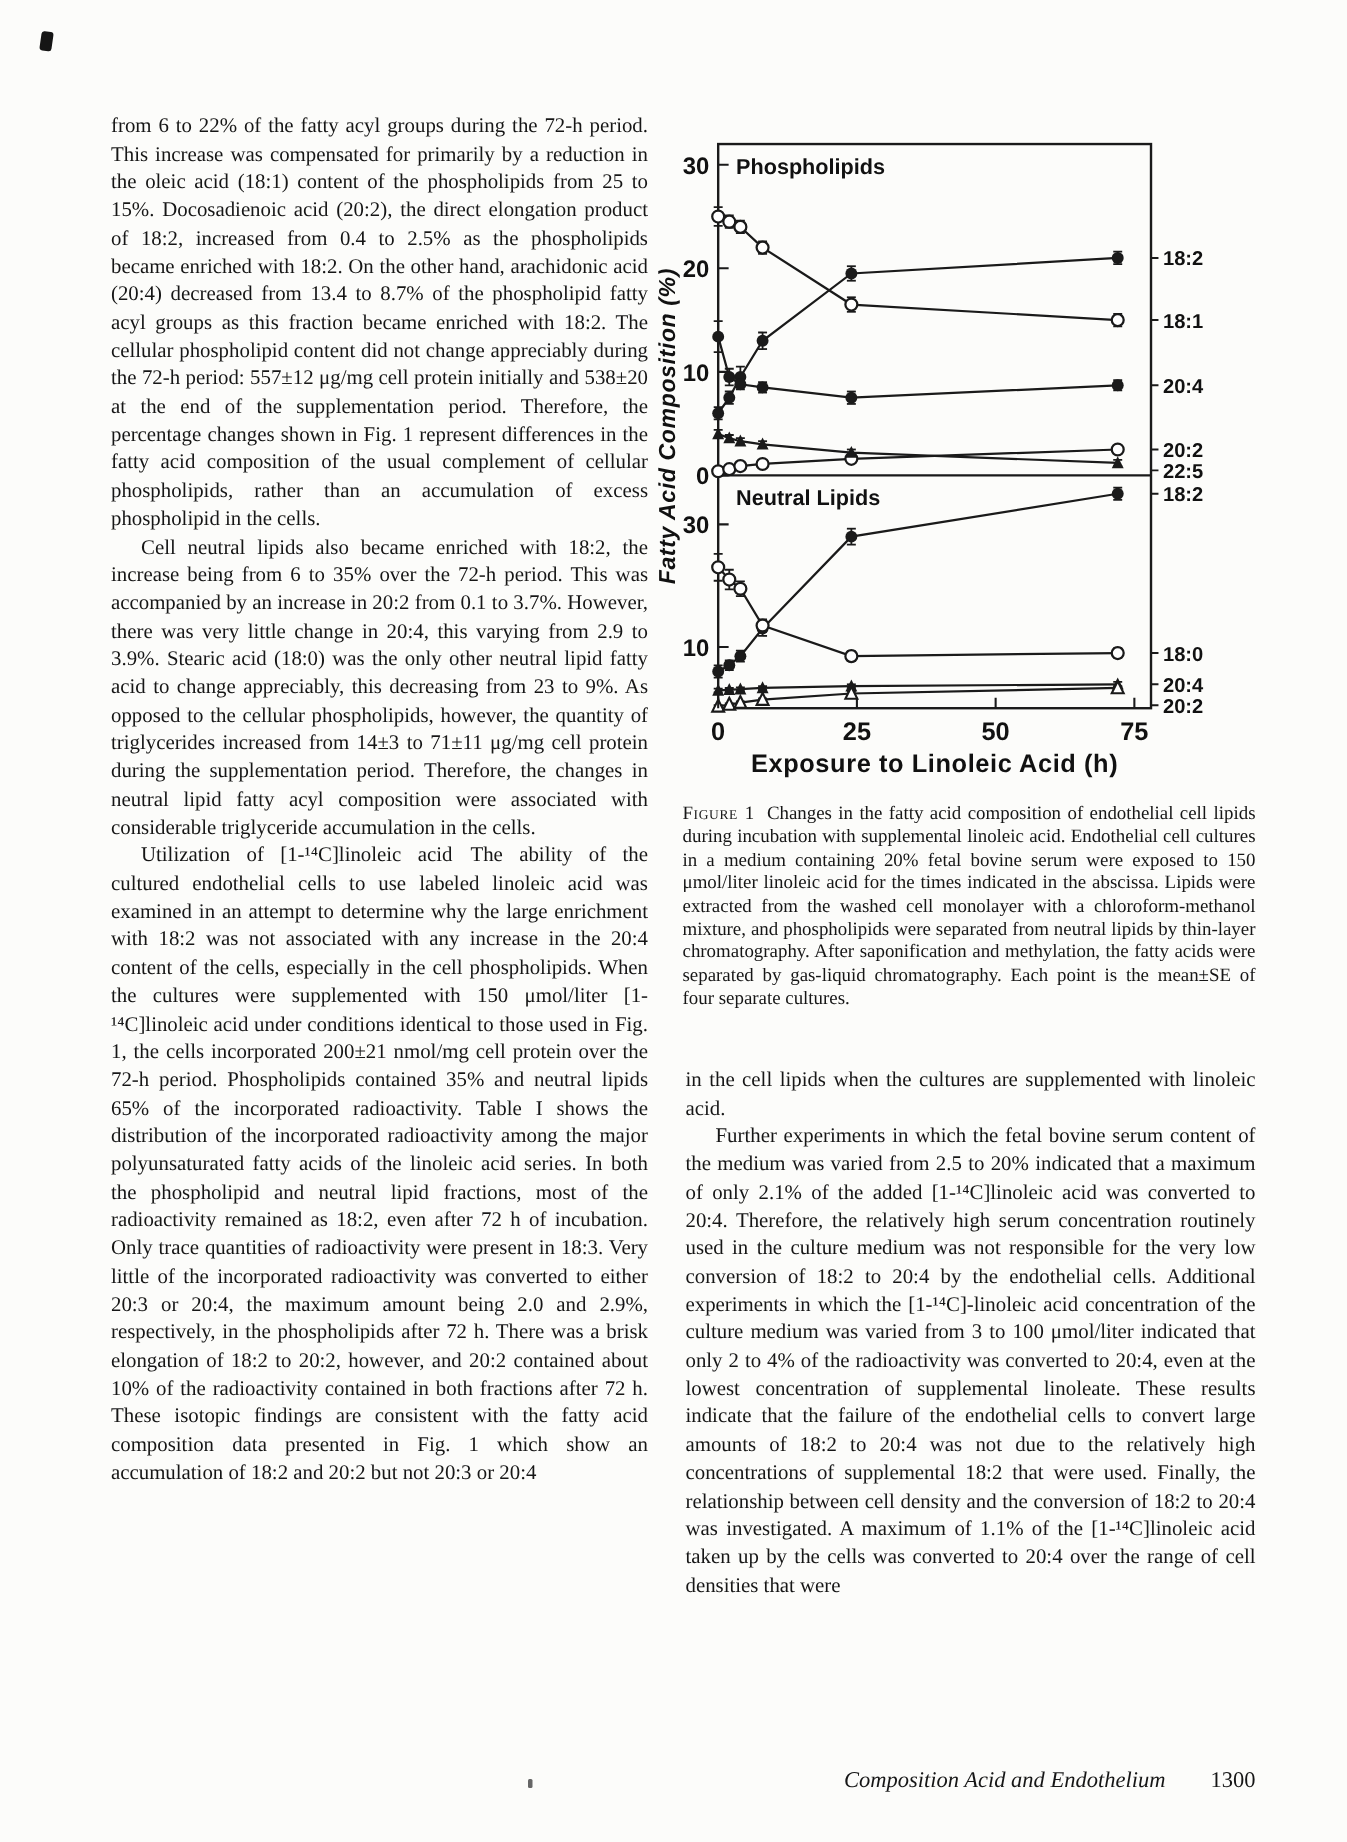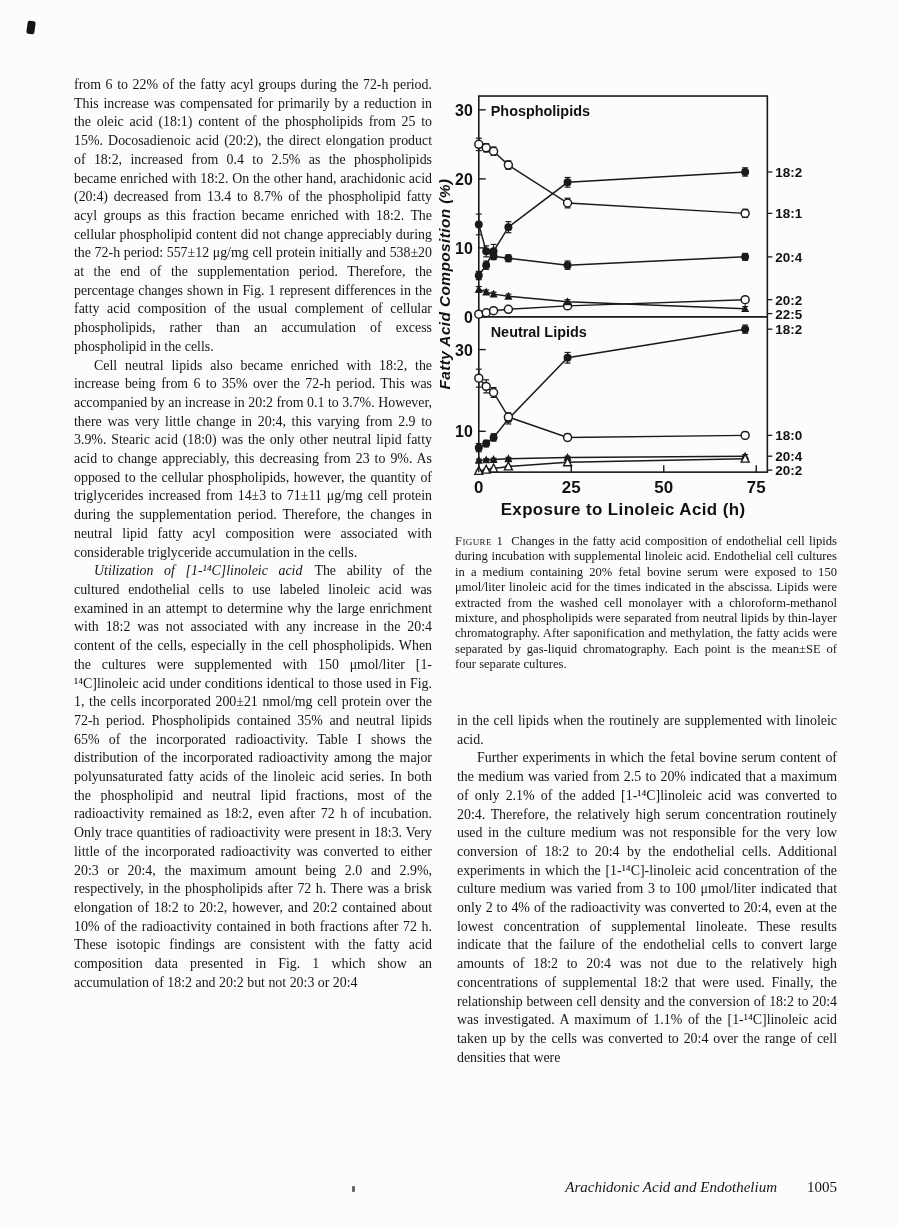--- a/index.html
+++ b/index.html
@@ -17,21 +17,21 @@
   .col { position: absolute; }
   .col-left  { left: 74px;  top: 76px;  width: 358px; }
   .col-right { left: 457px; top: 712px; width: 380px; }
   .col p {
     margin: 0;
     text-align: justify;
     font-size: 13.9px;
     line-height: 18.7px;
   }
   .indent { text-indent: 20px; }
-  .lead-italic { font-style: italic; margin-right: 12px; }
+  .lead-italic { margin-right: 12px; }
 
   
   .figure-block { position: absolute; left: 437px; top: 82px; width: 400px; }
   .fig-caption {
     margin: 10px 0 0 0;
     padding-left: 18px;
     font-size: 12.6px;
     line-height: 15.4px;
     text-align: justify;
   }
@@ -366,22 +366,22 @@
         <text x="320.84615384615387" y="413" text-anchor="middle" class="axis-tick-x">75</text>
         <text x="187" y="435" text-anchor="middle" class="axis-label">Exposure to Linoleic Acid (h)</text>
         <text text-anchor="middle" class="axis-label-y" transform="translate(13 203) rotate(-90)">Fatty Acid Composition (%)</text>
       </svg>
     <p class="fig-caption">
       <span class="caption-label">Figure 1</span><span>Changes in the fatty acid composition of endothelial cell lipids during incubation with supplemental linoleic acid. Endothelial cell cultures in a medium containing 20% fetal bovine serum were exposed to 150 μmol/liter linoleic acid for the times indicated in the abscissa. Lipids were extracted from the washed cell monolayer with a chloroform-methanol mixture, and phospholipids were separated from neutral lipids by thin-layer chromatography. After saponification and methylation, the fatty acids were separated by gas-liquid chromatography. Each point is the mean±SE of four separate cultures.</span>
     </p>
   </div>
 
   <div class="col col-right">
-    <p>in the cell lipids when the routinely are supplemented with linoleic acid.</p>
+    <p>in the cell lipids when the cultures are supplemented with linoleic acid.</p>
     <p class="indent">Further experiments in which the fetal bovine serum content of the medium was varied from 2.5 to 20% indicated that a maximum of only 2.1% of the added [1-¹⁴C]linoleic acid was converted to 20:4. Therefore, the relatively high serum concentration routinely used in the culture medium was not responsible for the very low conversion of 18:2 to 20:4 by the endothelial cells. Additional experiments in which the [1-¹⁴C]-linoleic acid concentration of the culture medium was varied from 3 to 100 μmol/liter indicated that only 2 to 4% of the radioactivity was converted to 20:4, even at the lowest concentration of supplemental linoleate. These results indicate that the failure of the endothelial cells to convert large amounts of 18:2 to 20:4 was not due to the relatively high concentrations of supplemental 18:2 that were used. Finally, the relationship between cell density and the conversion of 18:2 to 20:4 was investigated. A maximum of 1.1% of the [1-¹⁴C]linoleic acid taken up by the cells was converted to 20:4 over the range of cell densities that were</p>
   </div>
 
   <div class="footer">
-    <span class="footer-title">Arachidonic Acid and Endothelium</span>
-    <span class="footer-page">1005</span>
+    <span class="footer-title">Composition Acid and Endothelium</span>
+    <span class="footer-page">1300</span>
   </div>
 
 </div>
 
 </body></html>

